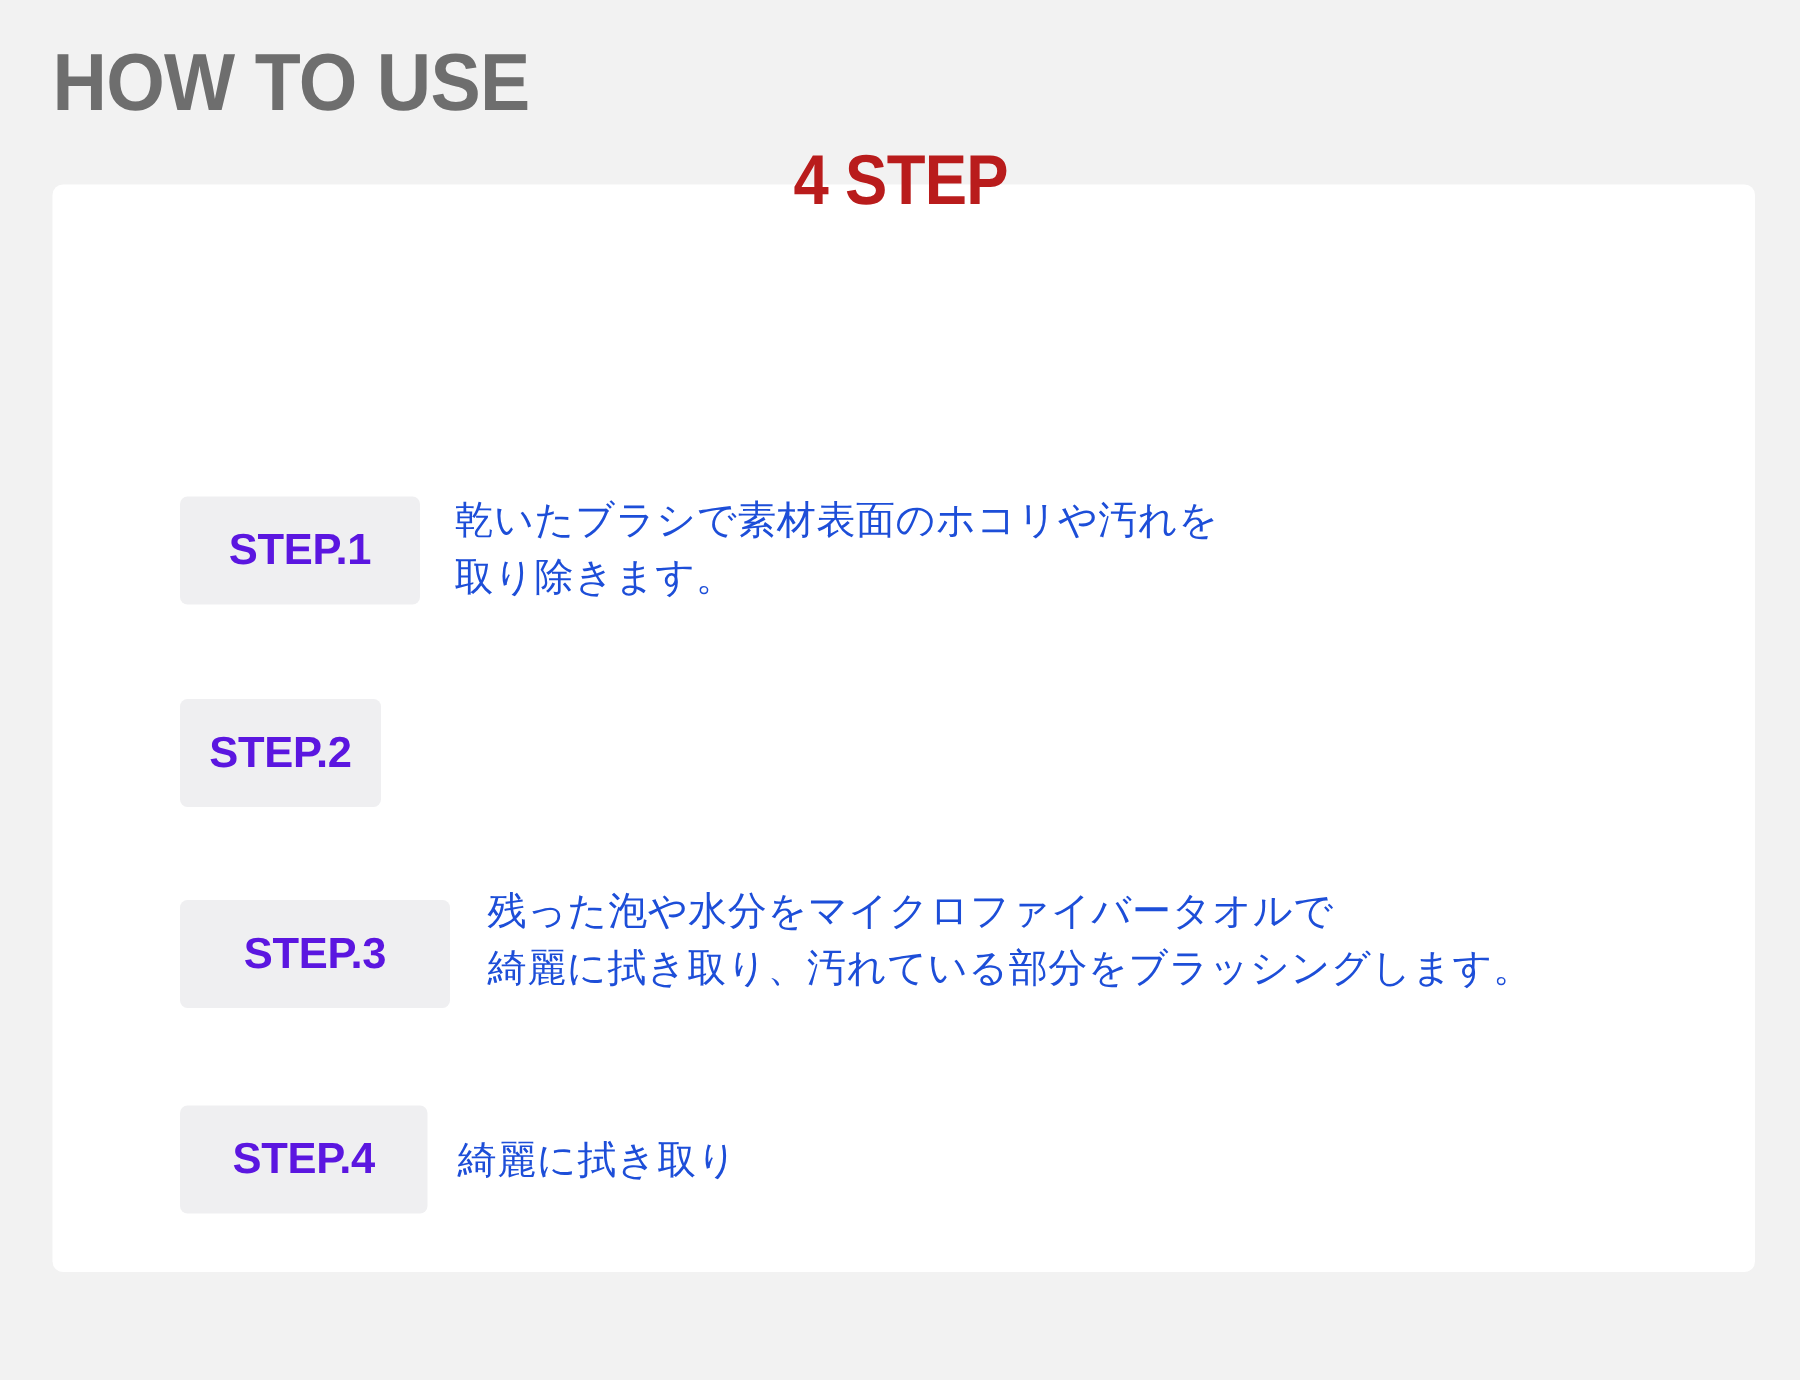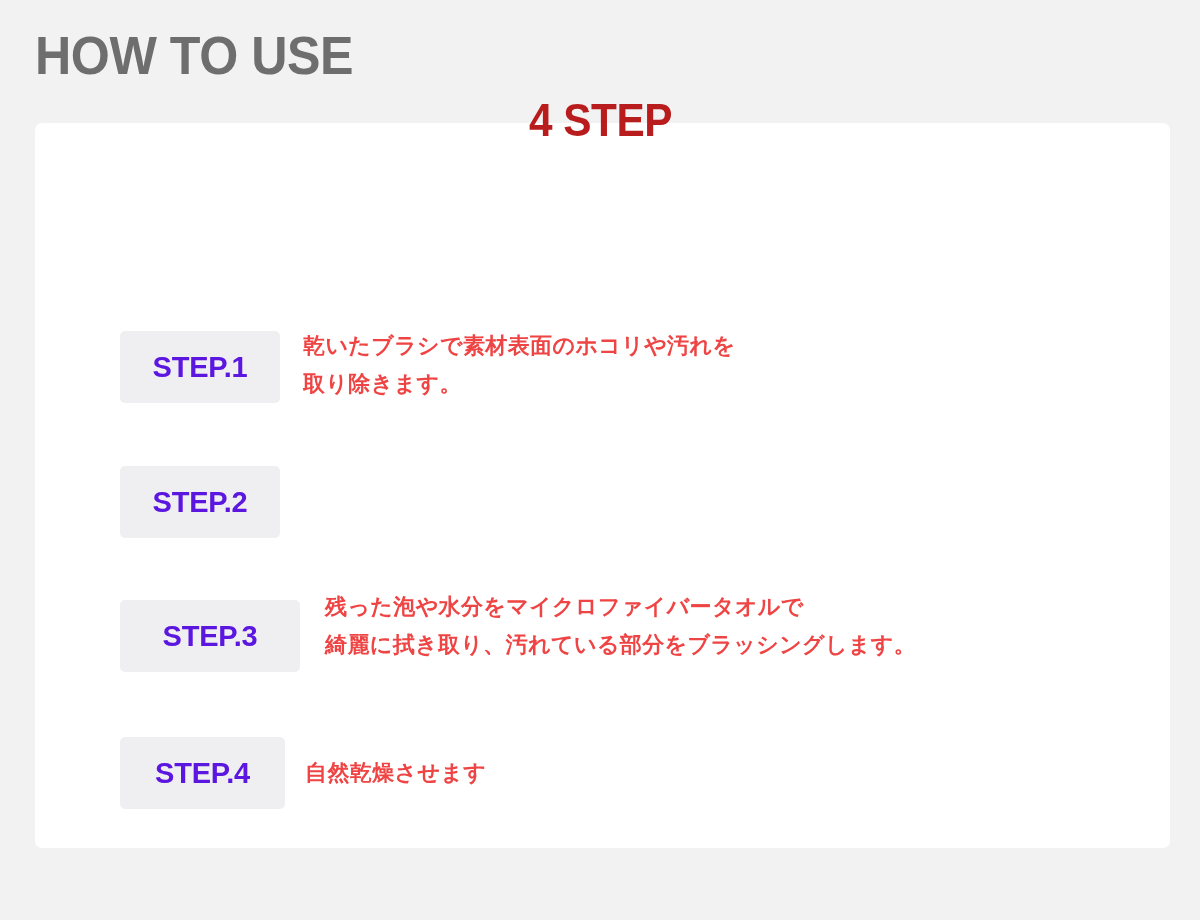--- a/index.html
+++ b/index.html
@@ -86,31 +86,31 @@
     border-radius: 5px;
     color: #5b16e0;
     font-size: 29px;
     font-weight: bold;
     letter-spacing: -0.2px;
     display: flex;
     align-items: center;
     justify-content: center;
     width: 160px;
   }
-  .step-row.s2 .step-badge { width: 160px; }
+  .step-row.s2 .step-badge { width: 134px; }
   .step-row.s3 .step-badge { width: 180px; }
   .step-row.s4 .step-badge { width: 165px; }
 
   .step-text {
-    font-size: 22px;
+    font-size: 26px;
     line-height: 38px;
-    color: #ef4444;
+    color: #1d4ed8;
     white-space: pre-line;
     letter-spacing: 0.4px;
-    font-weight: bold;
+    font-weight: normal;
   }
   .step-row.s1 .step-text { margin-left: 23px; margin-top: -4px; }
   .step-row.s2 .step-text { margin-left: 21px; margin-top: -4px; }
   .step-row.s3 .step-text { margin-left: 25px; margin-top: -12px; }
   .step-row.s4 .step-text { margin-left: 20px; margin-top: 17px; }
 </style>
 </head>
 <body>
 
 <div class="page-title">HOW TO USE</div>
@@ -130,21 +130,21 @@
     </div>
 
     <div class="step-row s3">
       <div class="step-badge">STEP.3</div>
       <div class="step-text">残った泡や水分をマイクロファイバータオルで
 綺麗に拭き取り、汚れている部分をブラッシングします。</div>
     </div>
 
     <div class="step-row s4">
       <div class="step-badge">STEP.4</div>
-      <div class="step-text">自然乾燥させます</div>
+      <div class="step-text">綺麗に拭き取り</div>
     </div>
 
   </div>
 </div>
 
 <div class="steps-heading">
   <span class="sh-inner">4 STEP</span>
 </div>
 
 </body></html>

